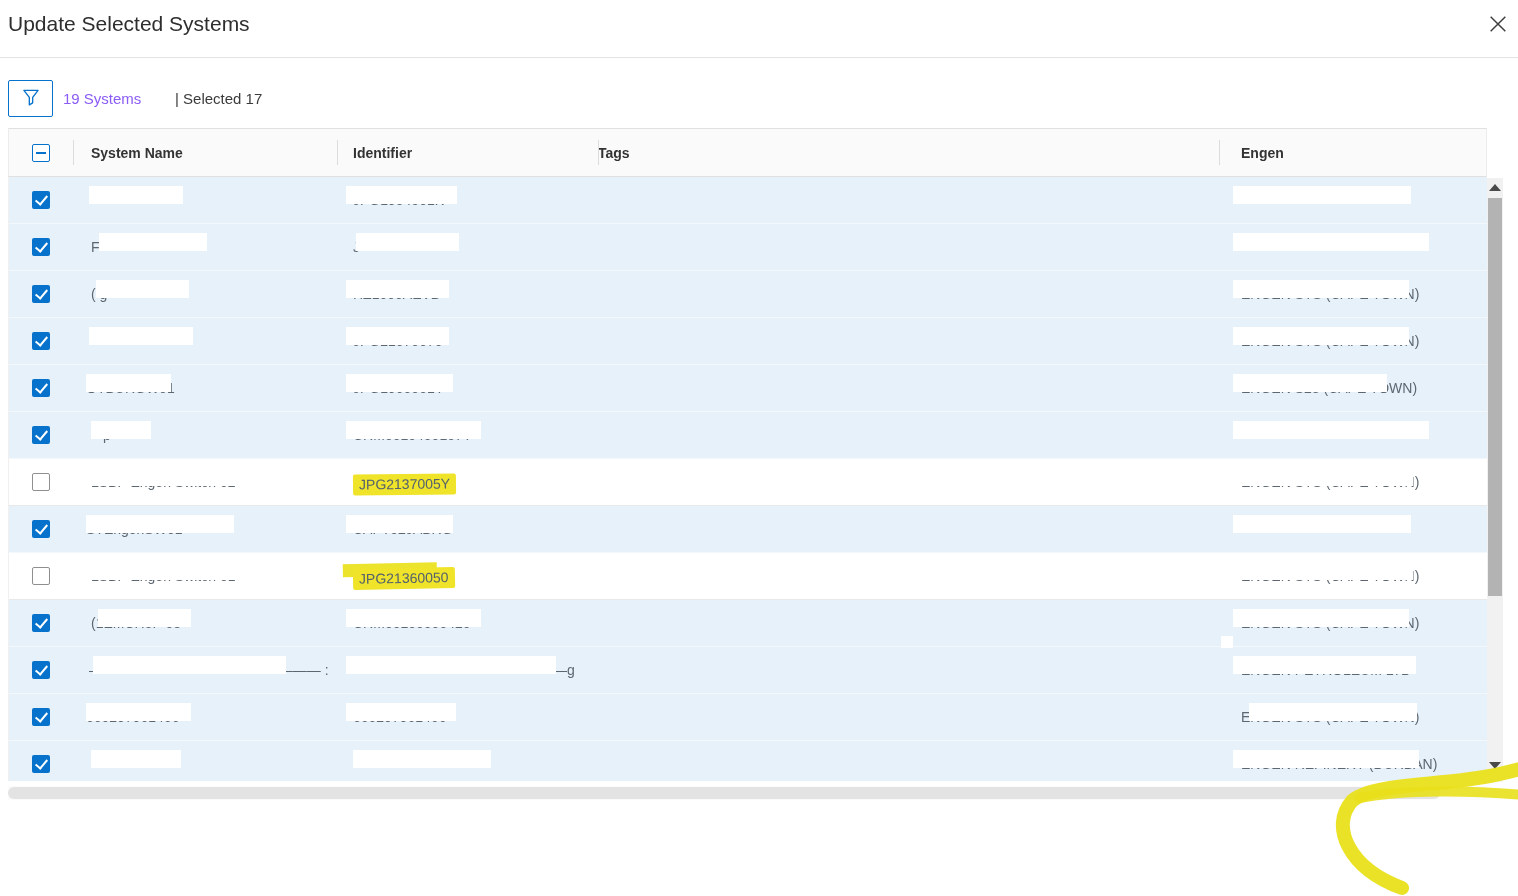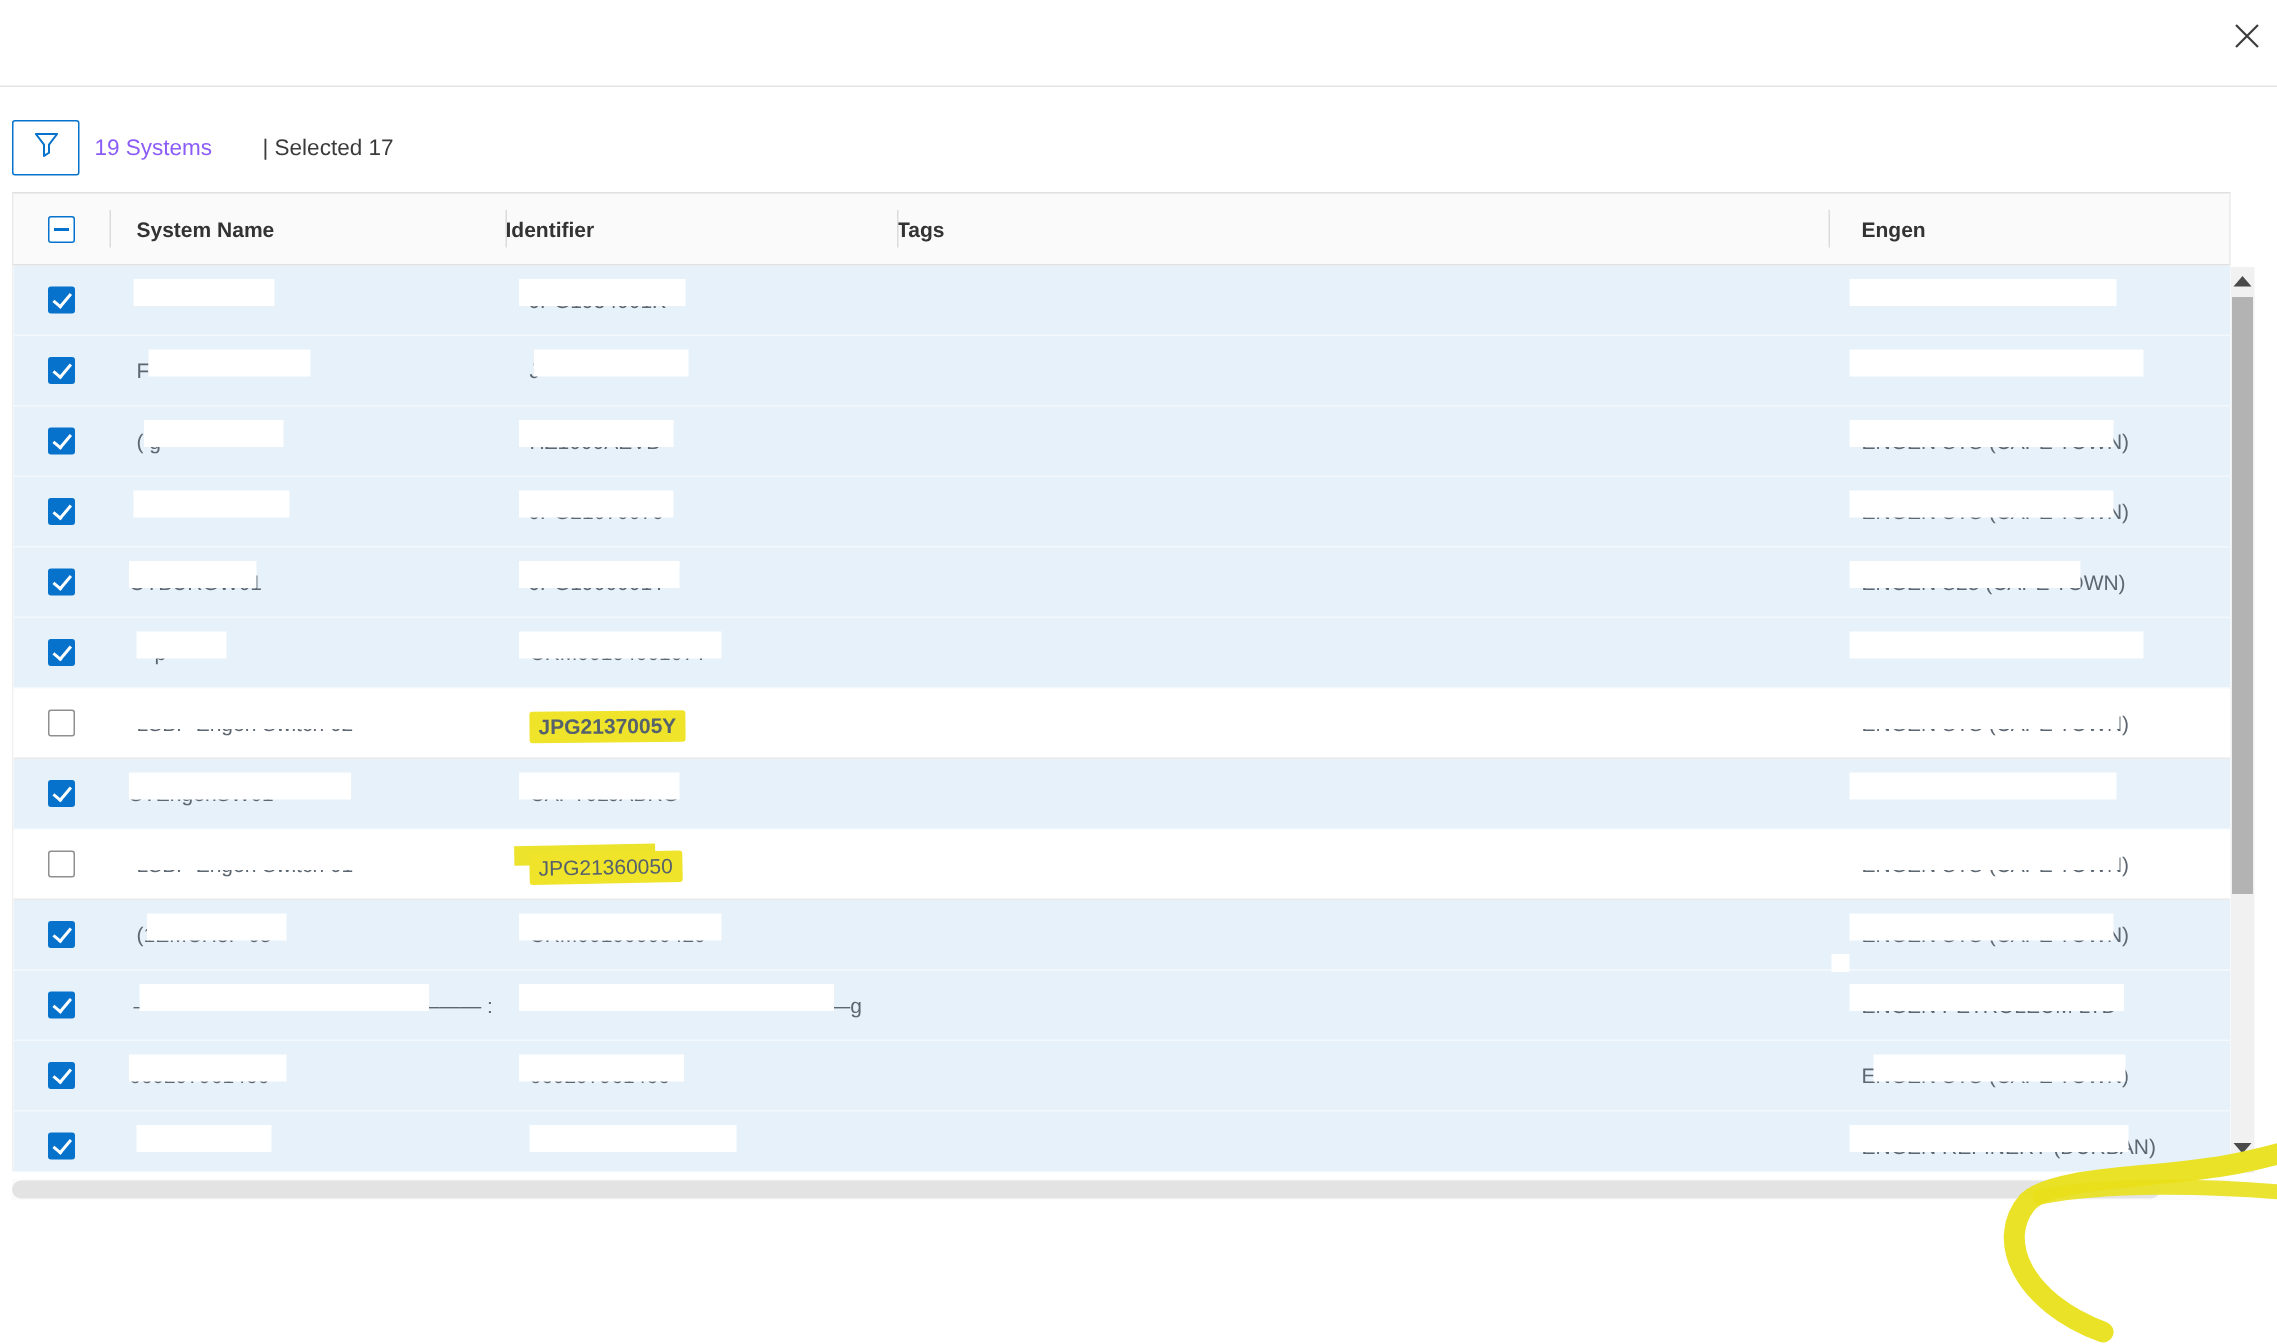--- a/index.html
+++ b/index.html
@@ -26,21 +26,21 @@
   .tbl { position:absolute; left:8px; top:128px; width:1479px; }
   .thead { display:flex; height:49px; background:#fafafa; border-top:1px solid #e0e0e0;
     border-bottom:1px solid #e0e0e0; border-left:1px solid #ececec; border-right:1px solid #ececec;
     align-items:center; }
   .th { font-size:14px; font-weight:bold; color:#333; position:relative; height:100%;
     display:flex; align-items:center; }
   .th + .th::before { content:""; position:absolute; left:0; top:11px; bottom:11px;
     width:1px; background:#dcdcdc; }
   .c-cb   { width:64px;  display:flex; align-items:center; justify-content:center; flex:none; }
   .c-name { width:264px; padding-left:18px; flex:none; }
-  .c-id   { width:261px; flex:none; }
+  .c-id   { width:261px; padding-left:16px; flex:none; }
   .c-tags { width:621px; flex:none; }
   .c-site { width:269px; padding-left:22px; flex:none; }
 
   .tbody { position:relative; height:604px; overflow:hidden; border-left:1px solid #f0f0f0; }
   .row { display:flex; height:47px; background:#fff; border-bottom:1px solid #e9e9e9; }
   .row.sel { background:#e7f1fa; border-bottom:1px solid #f3f8fc; }
   .cell { position:relative; height:100%; }
   .cell.c-name, .cell.c-id, .cell.c-tags, .cell.c-site { padding-left:0; }
 
   .frag { position:absolute; top:15px; font-size:14px; color:#5d6771; white-space:nowrap; }
@@ -80,20 +80,21 @@
 
   
   .marker-svg { position:absolute; left:0; top:0; width:1518px; height:896px;
     pointer-events:none; z-index:60; }
 </style>
 </head>
 <body>
 
 <div class="stage">
 
+  <div class="title">Update Selected Systems</div>
   <div class="close-x">
     <svg viewBox="0 0 24 24">
         <path d="M4 4 L20 20 M20 4 L4 20" stroke="#3d3d3d" stroke-width="1.6" fill="none"></path>
       </svg>
   </div>
   <div class="hdr-divider"></div>
 
   <div class="filter-btn">
     <span>
       <svg viewBox="0 0 24 24">
@@ -219,21 +220,21 @@
           </div>
         </div>
         <div class="row">
           <div class="cell c-cb" style="display: flex; align-items: center; justify-content: center;">
             <div class="cb off"></div>
           </div>
           <div class="cell c-name" style="padding-left: 0px;">
             <div class="frag" style="left: 18px;">LSBP Engen Switch 02</div>
             <div class="rbox" style="left: 18px; width: 150px;"></div>
           </div>
-          <div class="cell c-id" style="padding-left: 0px; font-weight: bold;">
+          <div class="cell c-id" style="padding-left: 0px;">
             <div class="frag hl" style="left: 16px;">JPG2137005Y</div>
           </div>
           <div class="cell c-tags" style="padding-left: 0px;"></div>
           <div class="cell c-site" style="padding-left: 0px;">
             <div class="frag" style="left: 22px;">ENGEN STS (CAPE TOWN)</div>
             <div class="rbox" style="left: 22px; width: 172px;"></div>
           </div>
         </div>
         <div class="row sel">
           <div class="cell c-cb" style="display: flex; align-items: center; justify-content: center;">

